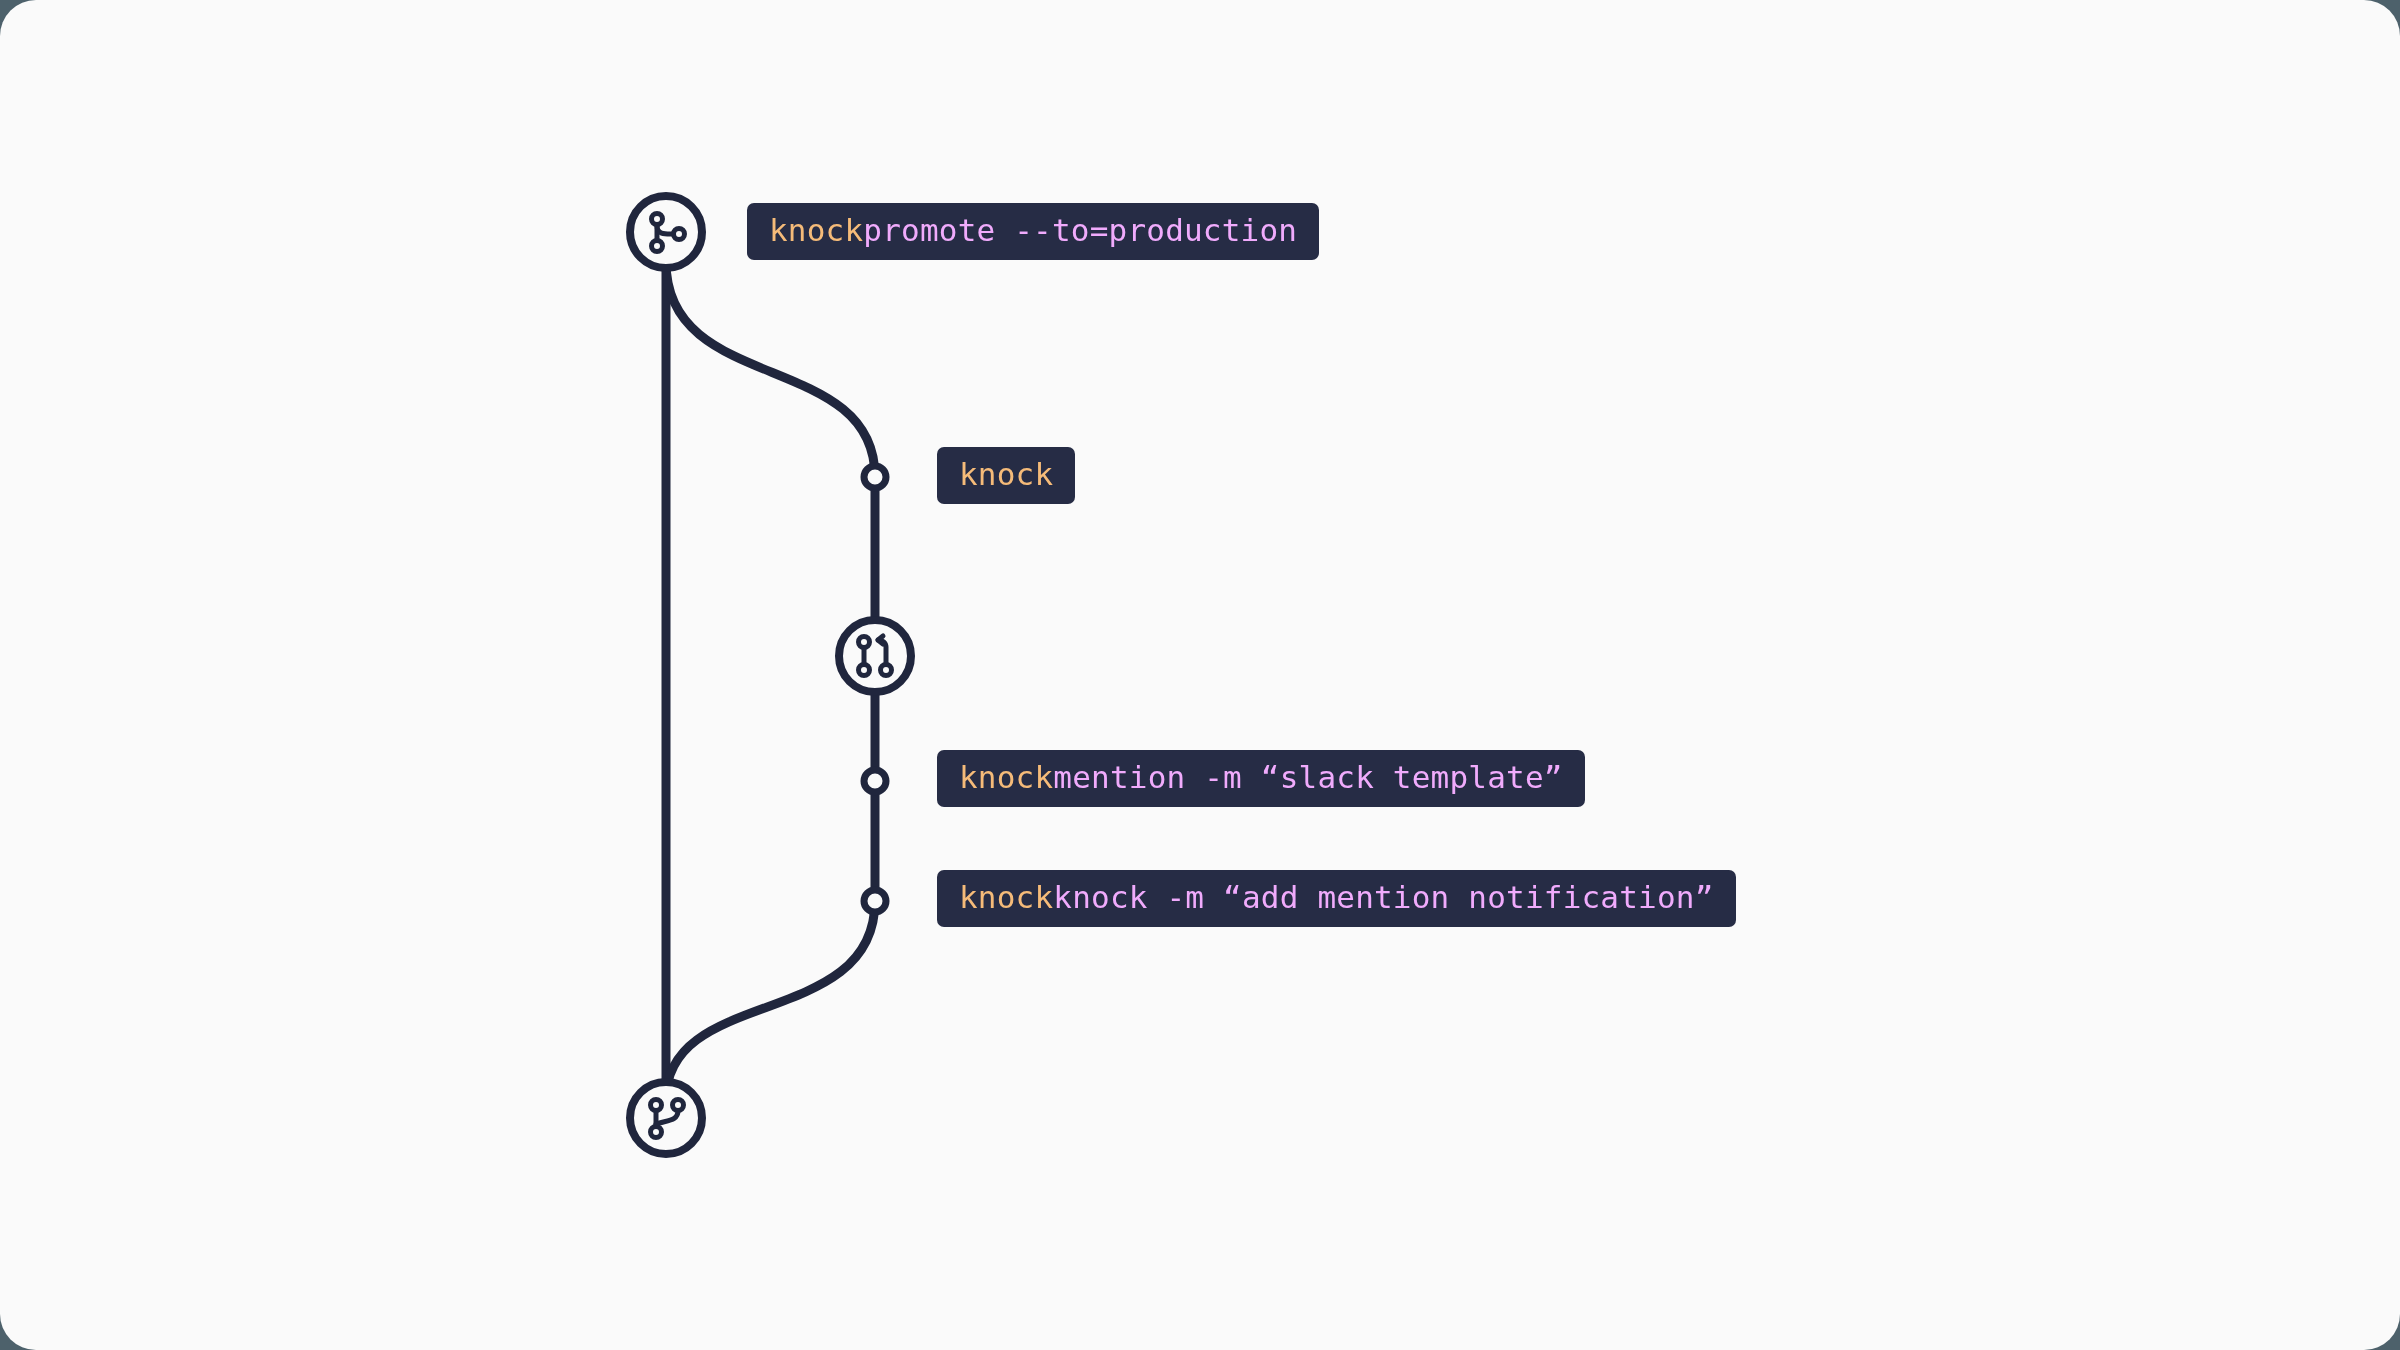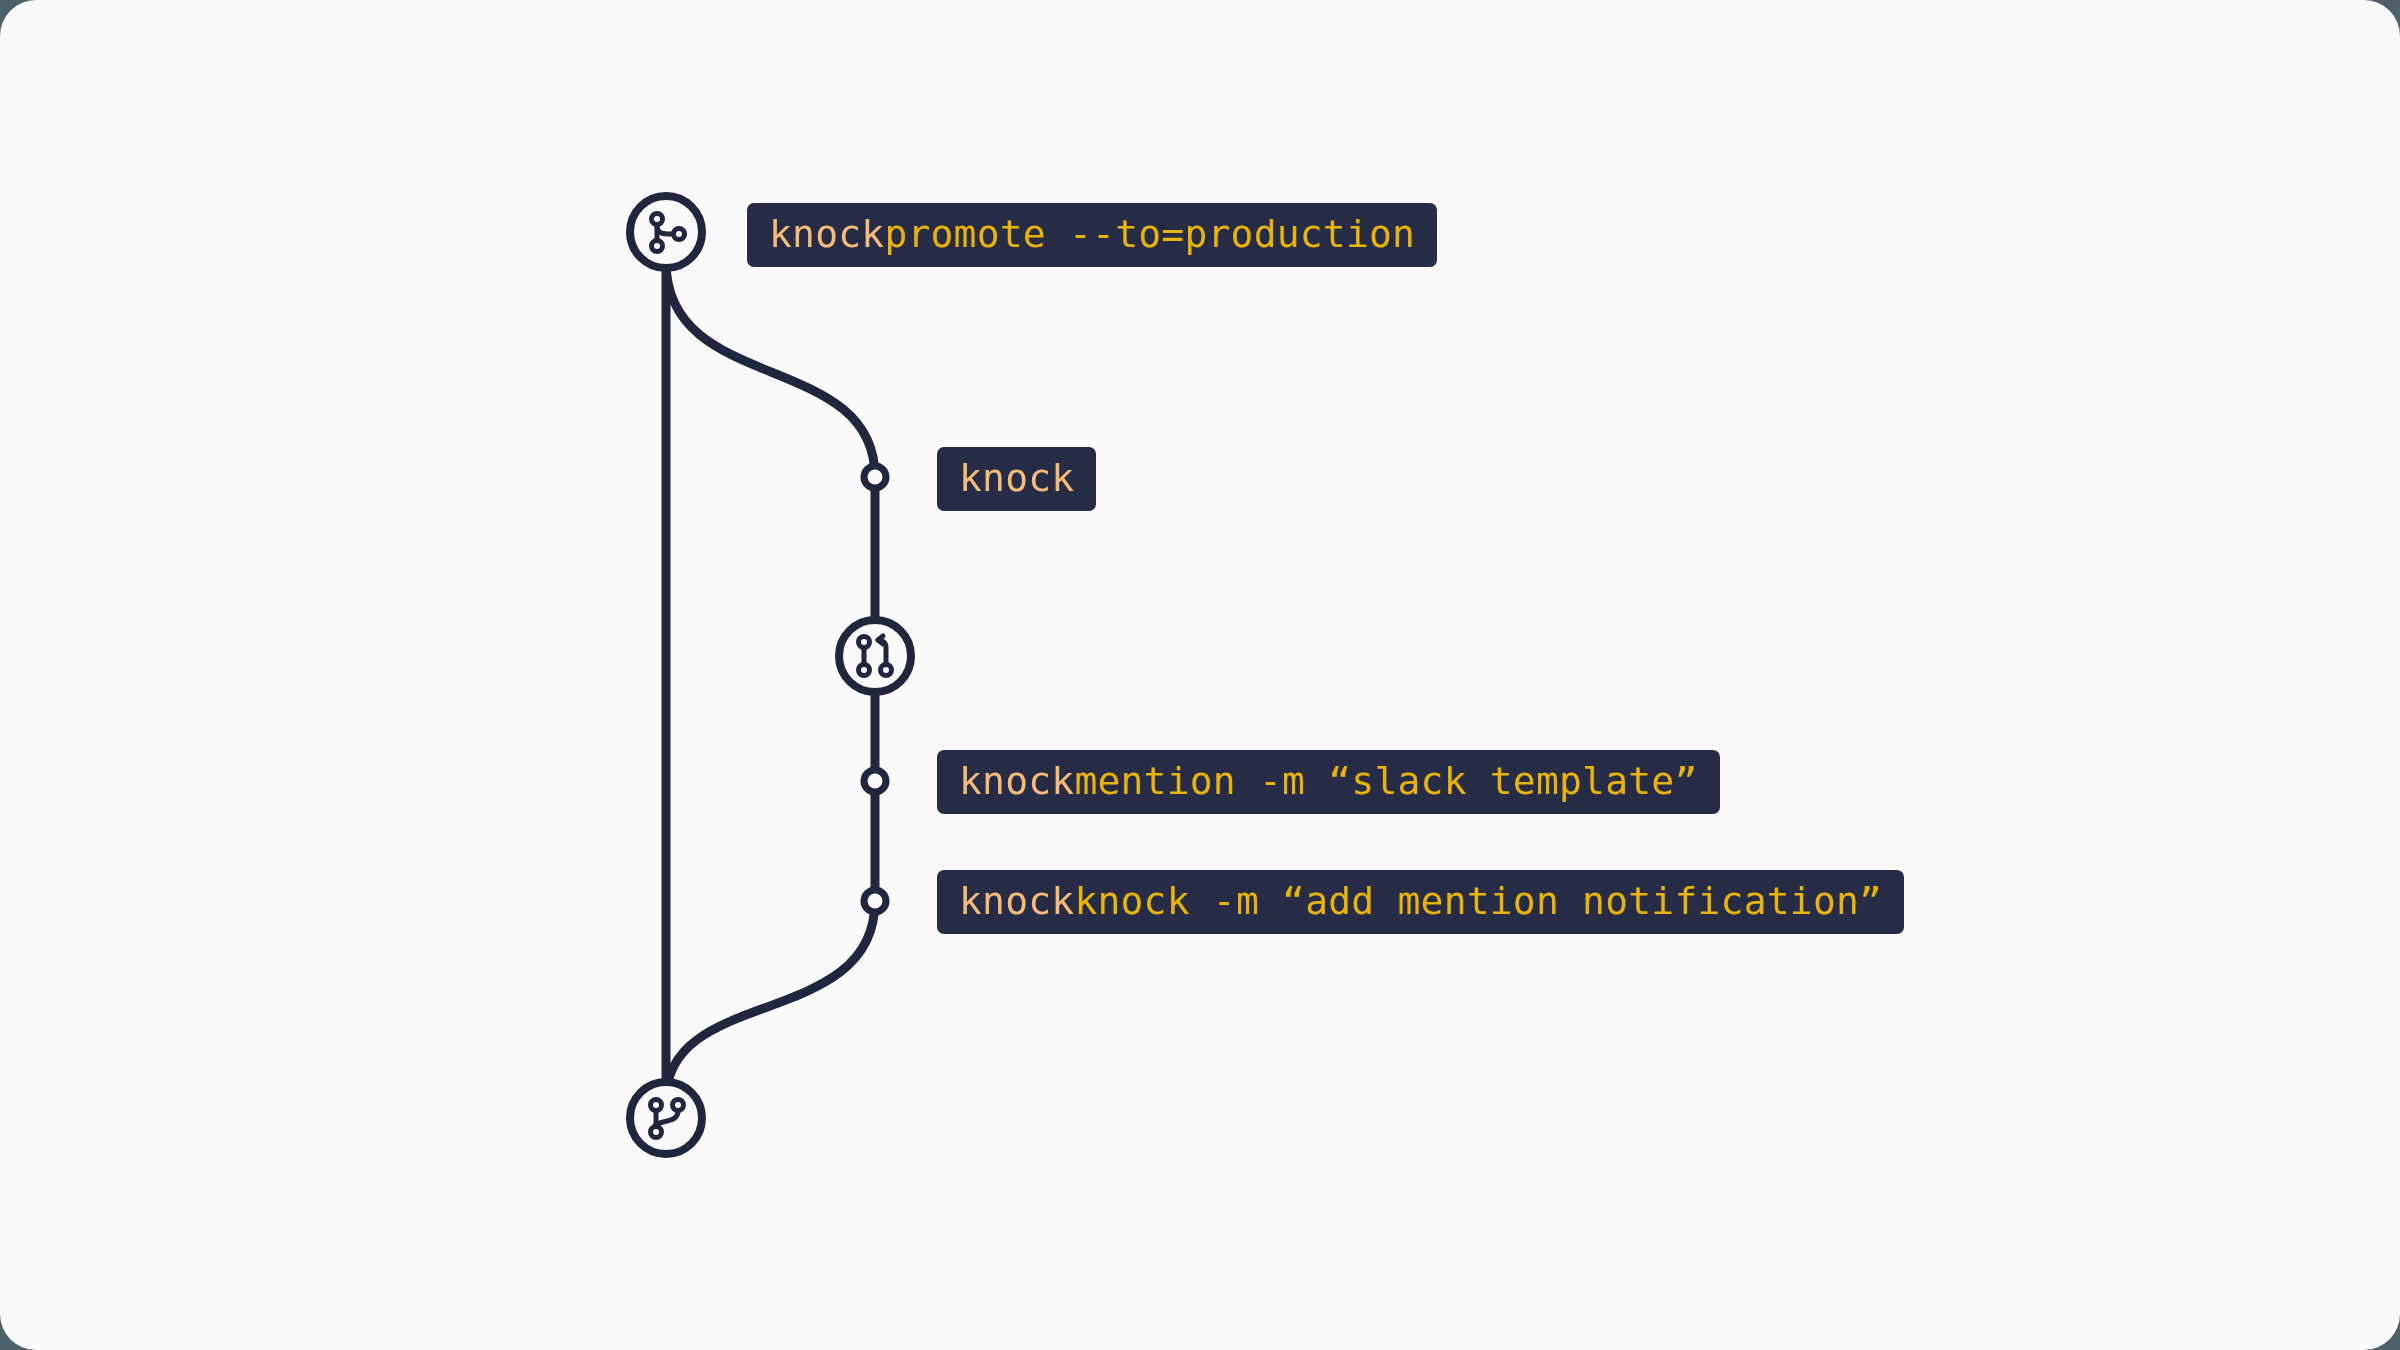--- a/index.html
+++ b/index.html
@@ -42,28 +42,28 @@
 
   .cmd-pill {
     position: absolute;
     display: inline-flex;
     align-items: center;
     background: #262c45;
     border-radius: 7px;
     padding: 12px 22px 14px 22px;
     white-space: nowrap;
     font-family: "DejaVu Sans Mono", monospace;
-    font-size: 38px;
+    font-size: 31px;
     line-height: 1;
     letter-spacing: 0.2px;
     box-sizing: border-box;
     justify-content: flex-end;
   }
   .cmd-pill .tok-cmd { color: #f5bb79; }
-  .cmd-pill .tok-rest { color: #eab308; }
+  .cmd-pill .tok-rest { color: #f0abfc; }
 
   #pill-0 { left: 747px; top: 203px; }
   #pill-1 { left: 937px; top: 447px; }
   #pill-2 { left: 937px; top: 750px; }
   #pill-3 { left: 937px; top: 870px; }
 </style>
 </head>
 <body>
 
 <div id="canvas">

